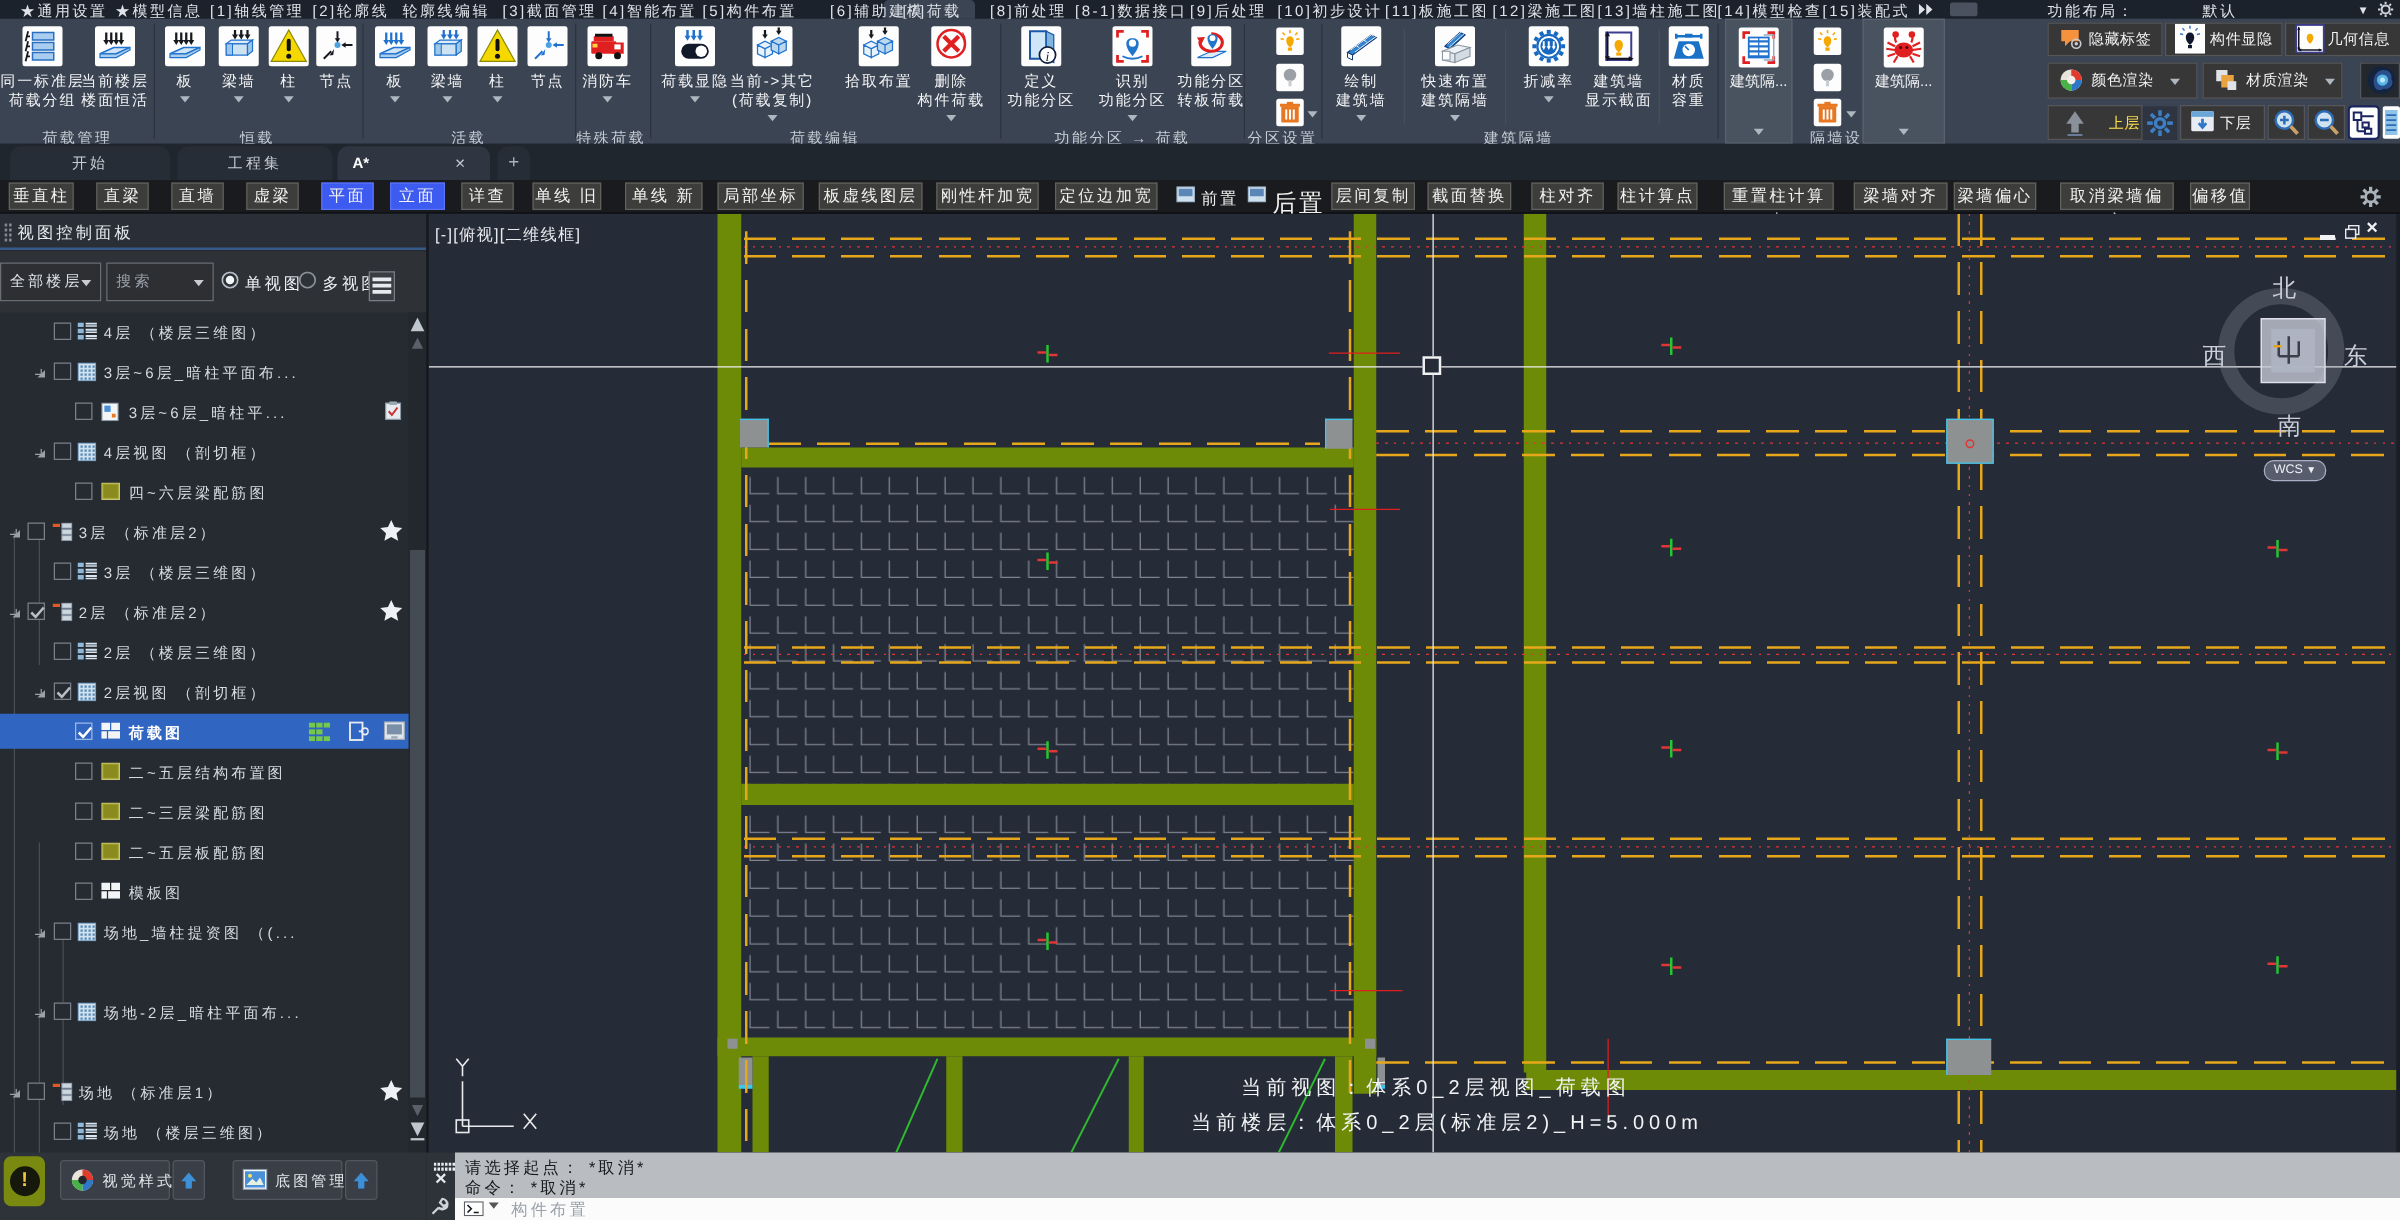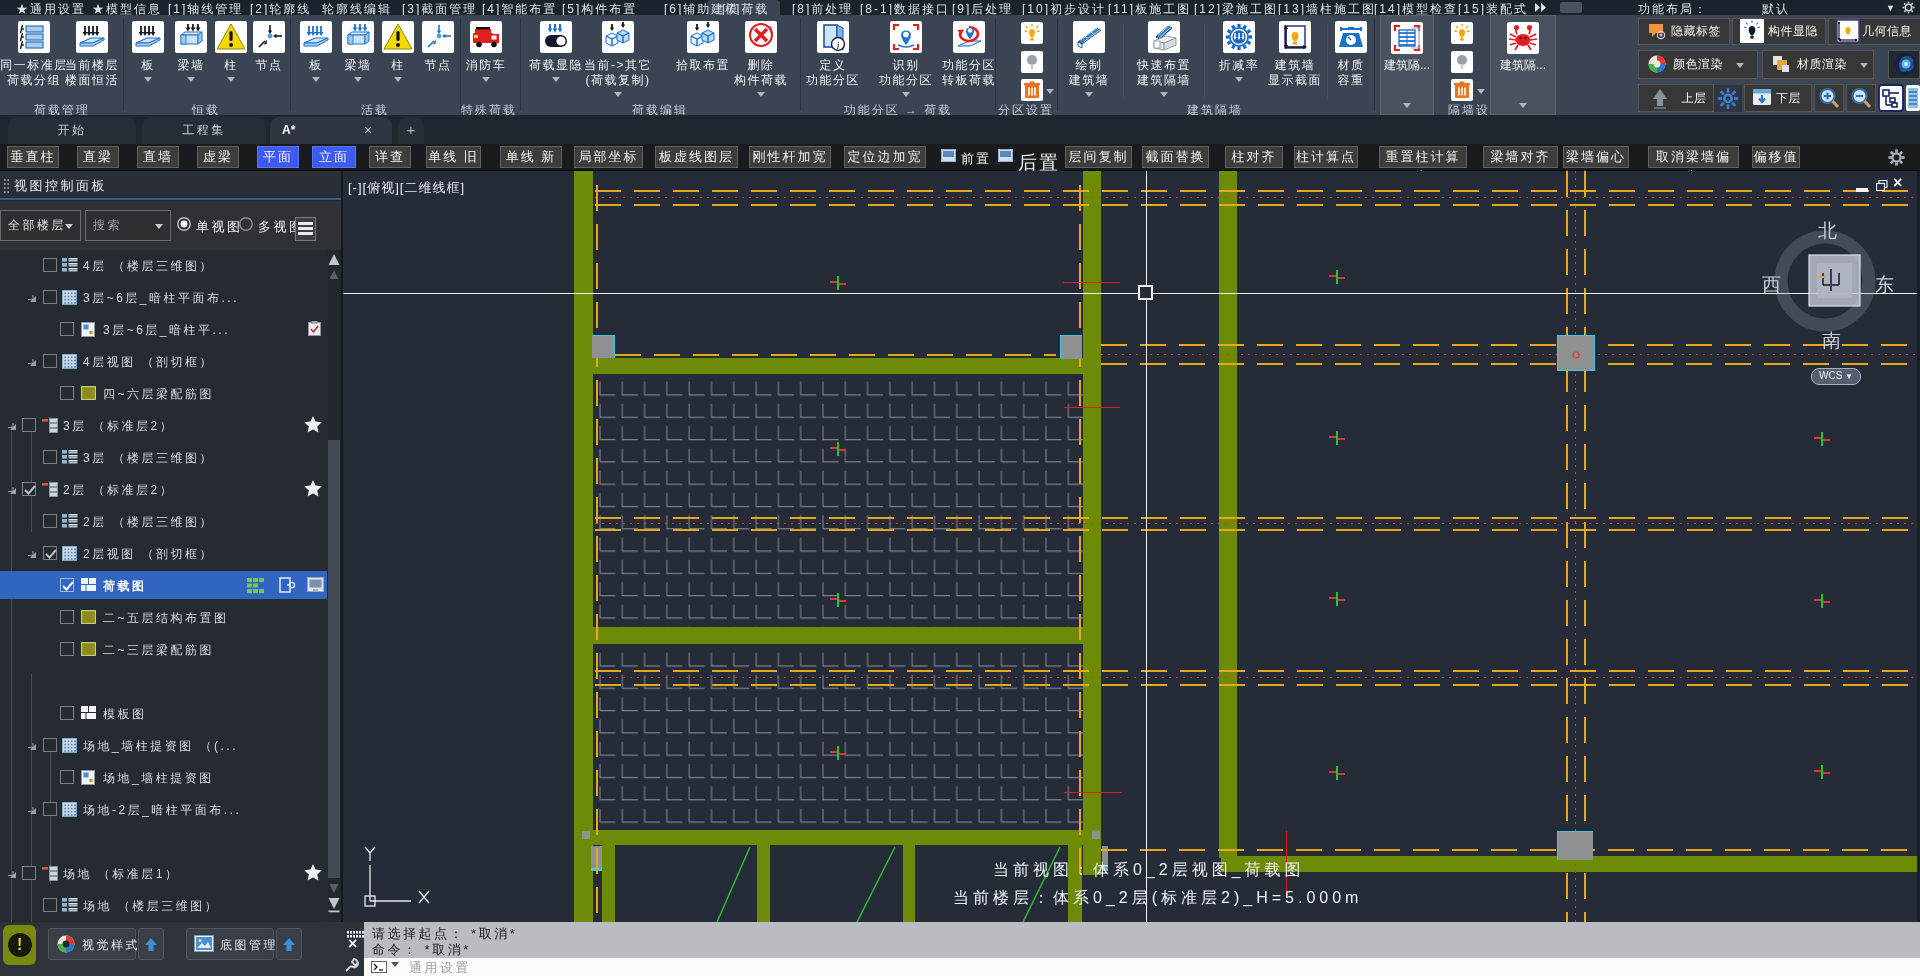--- a/index.html
+++ b/index.html
@@ -531,21 +531,21 @@
           <circle cx="13" cy="13" r="11" fill="#14233e"></circle>
           <path d="M8 19 C 5 12 9 5 15 5 C 20 5 22 9 21 12 C 24 16 20 21 15 20 C 12 22 9 21 8 19 Z" fill="#2a4f8a"></path>
           <circle cx="14" cy="13" r="4.5" fill="#57b8e8"></circle>
           <circle cx="14" cy="13" r="2" fill="#bfe8fa"></circle>
         </svg></div>
 <div class="rbtn" style="left:1638px;top:69px;width:76px;height:28px"></div>
 <div class="abs" style="left:1650px;top:72px"><svg width="20" height="22" viewBox="0 0 20 22">
           <path d="M10 2 L17 12 L13 12 L13 19 L7 19 L7 12 L3 12 Z" fill="#8a919a"></path>
           <line x1="4" y1="21" x2="16" y2="21" stroke="#6a7a9a" stroke-width="1.6"></line>
         </svg></div>
-<div class="rlb" style="left:1676px;top:76px;width:36px;text-align:center;color:#ffffff;letter-spacing:0.5px">上层</div>
+<div class="rlb" style="left:1676px;top:76px;width:36px;text-align:right;color:#fde047;letter-spacing:0.5px">上层</div>
 <div class="abs" style="left:1714px;top:70px"><svg width="28" height="27" viewBox="0 0 28 27">
           <rect width="28" height="27" fill="#2e3440"></rect>
           <g fill="#3d7fc4">
             <circle cx="14" cy="13.5" r="5"></circle>
             <rect x="12.6" y="3.2" width="2.8" height="4.5" transform="rotate(0 14 13.5)"></rect>
             <rect x="12.6" y="3.2" width="2.8" height="4.5" transform="rotate(45 14 13.5)"></rect>
             <rect x="12.6" y="3.2" width="2.8" height="4.5" transform="rotate(90 14 13.5)"></rect>
             <rect x="12.6" y="3.2" width="2.8" height="4.5" transform="rotate(135 14 13.5)"></rect>
             <rect x="12.6" y="3.2" width="2.8" height="4.5" transform="rotate(180 14 13.5)"></rect>
             <rect x="12.6" y="3.2" width="2.8" height="4.5" transform="rotate(225 14 13.5)"></rect>
@@ -927,20 +927,28 @@
 <div class="abs cjk" style="left:103px;top:7px;">二~五层结构布置图</div>
 </div>
 <div class="treerow" style="top:464px">
 <div class="cb" style="left:60px;top:7px;"></div>
 <div class="abs" style="left:81px;top:7px"><svg width="15" height="14" viewBox="0 0 15 14">
             <rect x="0.5" y="0.5" width="14" height="13" fill="#9a9a28" stroke="#c8c870"></rect>
             <rect x="2" y="2" width="11" height="10" fill="#8a8a1e"></rect>
           </svg></div>
 <div class="abs cjk" style="left:103px;top:7px;">二~三层梁配筋图</div>
 </div>
+<div class="treerow" style="top:496px">
+<div class="cb" style="left:60px;top:7px;"></div>
+<div class="abs" style="left:81px;top:7px"><svg width="15" height="14" viewBox="0 0 15 14">
+            <rect x="0.5" y="0.5" width="14" height="13" fill="#9a9a28" stroke="#c8c870"></rect>
+            <rect x="2" y="2" width="11" height="10" fill="#8a8a1e"></rect>
+          </svg></div>
+<div class="abs cjk" style="left:103px;top:7px;">二~五层板配筋图</div>
+</div>
 <div class="treerow" style="top:528px">
 <div class="cb" style="left:60px;top:7px;"></div>
 <div class="abs" style="left:81px;top:7px"><svg width="15" height="13" viewBox="0 0 15 13">
             <rect x="0" y="0" width="7" height="6" fill="#f2f4f6"></rect>
             <rect x="8" y="0" width="7" height="6" fill="#f2f4f6"></rect>
             <rect x="0" y="7" width="4.5" height="6" fill="#f2f4f6"></rect>
             <rect x="5.5" y="7" width="9.5" height="6" fill="#f2f4f6"></rect>
           </svg></div>
 <div class="abs cjk" style="left:103px;top:7px;">模板图</div>
 </div>
@@ -965,29 +973,20 @@
               <rect x="5.6" y="8.8" width="1.8" height="1.8"></rect>
               <rect x="8.8" y="8.8" width="1.8" height="1.8"></rect>
               <rect x="12.000000000000002" y="8.8" width="1.8" height="1.8"></rect>
               <rect x="2.4" y="12.000000000000002" width="1.8" height="1.8"></rect>
               <rect x="5.6" y="12.000000000000002" width="1.8" height="1.8"></rect>
               <rect x="8.8" y="12.000000000000002" width="1.8" height="1.8"></rect>
               <rect x="12.000000000000002" y="12.000000000000002" width="1.8" height="1.8"></rect>
             </g>
           </svg></div>
 <div class="abs cjk" style="left:83px;top:7px;">场地_墙柱提资图 （(...</div>
-</div>
-<div class="treerow" style="top:592px">
-<div class="cb" style="left:60px;top:7px;"></div>
-<div class="abs" style="left:81px;top:7px"><svg width="14" height="15" viewBox="0 0 14 15">
-            <rect x="0.5" y="0.5" width="13" height="14" fill="#f2f4f6" stroke="#8a98a8"></rect>
-            <rect x="2.5" y="2.5" width="5" height="5" fill="#4a90d8"></rect>
-            <rect x="8.5" y="9" width="3" height="3" fill="#e87722"></rect>
-          </svg></div>
-<div class="abs cjk" style="left:103px;top:7px;">场地_墙柱提资图</div>
 </div>
 <div class="treerow" style="top:624px">
 <div class="abs" style="left:28px;top:10px"><svg width="9" height="9" viewBox="0 0 9 9">
             <path d="M0 4.5 L5 4.5 M5 0 L5 4.5" stroke="#9aa0a8" fill="none"></path>
             <path d="M2 7 L8 7 L8 1 Z" fill="#9aa0a8"></path>
           </svg></div>
 <div class="cb" style="left:43px;top:7px;"></div>
 <div class="abs" style="left:62px;top:7px"><svg width="15" height="15" viewBox="0 0 15 15">
             <rect x="0.5" y="0.5" width="14" height="14" fill="#cfe2f0" stroke="#7da8c8"></rect>
             <g fill="#5a88b0">
@@ -1256,15 +1255,15 @@
 <div class="abs cjk" style="left:8px;top:3px;font-size:13px;color:#16181c">请选择起点： *取消*</div>
 <div class="abs cjk" style="left:8px;top:19px;font-size:13px;color:#16181c">命令： *取消*</div>
 </div>
 <div id="cmdwhite">
 <svg class="abs" style="left:7px;top:3px" width="16" height="12">
           <rect x="0.5" y="0.5" width="15" height="11" fill="#fff" stroke="#5a5f66"></rect>
           <path d="M3 3 L6 6 L3 9" fill="none" stroke="#16181c" stroke-width="1.3"></path>
           <line x1="8" y1="9" x2="12" y2="9" stroke="#16181c" stroke-width="1.3"></line>
         </svg>
 <div class="abs" style="left:27px;top:4px;width:0;height:0;border-left:4px solid transparent;border-right:4px solid transparent;border-top:5px solid #555"></div>
-<div class="abs cjk" style="left:45px;top:1px;font-size:13px;color:#9aa0a8">通用设置</div>
+<div class="abs cjk" style="left:45px;top:1px;font-size:13px;color:#9aa0a8">构件布置</div>
 </div>
     </div>
 </div>
 </body></html>

